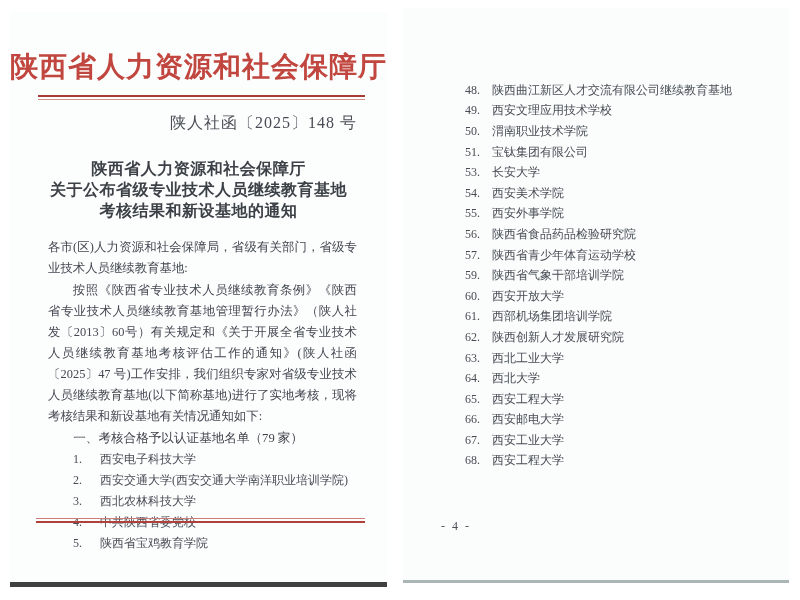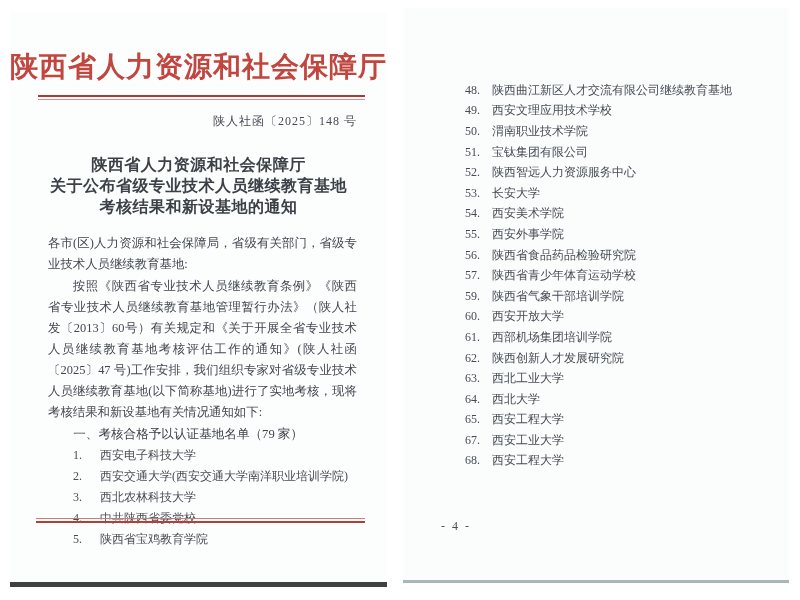--- a/index.html
+++ b/index.html
@@ -34,21 +34,21 @@
     color:#c1463f;
     letter-spacing:1px;
     white-space:nowrap;
   }
   .head-rule { margin:9px 22px 0 28px; }
   .head-rule .thick { height:2px; background:#a93b34; }
   .head-rule .thin  { height:1px; background:#d2908b; margin-top:2px; }
   .doc-number {
     margin:13px 30px 0 0;
     text-align:right;
-    font-size:12px;
+    font-size:16px;
     color:#474c53;
     letter-spacing:1px;
   }
   .doc-title {
     margin-top:24px;
     text-align:center;
     font-size:16px;
     font-weight:bold;
     line-height:21px;
     color:#3c4147;
@@ -150,24 +150,20 @@
     </li>
       <li class="row">
       <span class="num">50.</span>
       <span class="name">渭南职业技术学院</span>
     </li>
       <li class="row">
       <span class="num">51.</span>
       <span class="name">宝钛集团有限公司</span>
     </li>
       <li class="row">
-      <span class="num">52.</span>
-      <span class="name">陕西智远人力资源服务中心</span>
-    </li>
-      <li class="row">
       <span class="num">53.</span>
       <span class="name">长安大学</span>
     </li>
       <li class="row">
       <span class="num">54.</span>
       <span class="name">西安美术学院</span>
     </li>
       <li class="row">
       <span class="num">55.</span>
       <span class="name">西安外事学院</span>
@@ -200,20 +196,24 @@
       <span class="num">63.</span>
       <span class="name">西北工业大学</span>
     </li>
       <li class="row">
       <span class="num">64.</span>
       <span class="name">西北大学</span>
     </li>
       <li class="row">
       <span class="num">65.</span>
       <span class="name">西安工程大学</span>
+    </li>
+      <li class="row">
+      <span class="num">66.</span>
+      <span class="name">西安邮电大学</span>
     </li>
       <li class="row">
       <span class="num">67.</span>
       <span class="name">西安工业大学</span>
     </li>
       <li class="row">
       <span class="num">68.</span>
       <span class="name">西安工程大学</span>
     </li>
     </ul>

